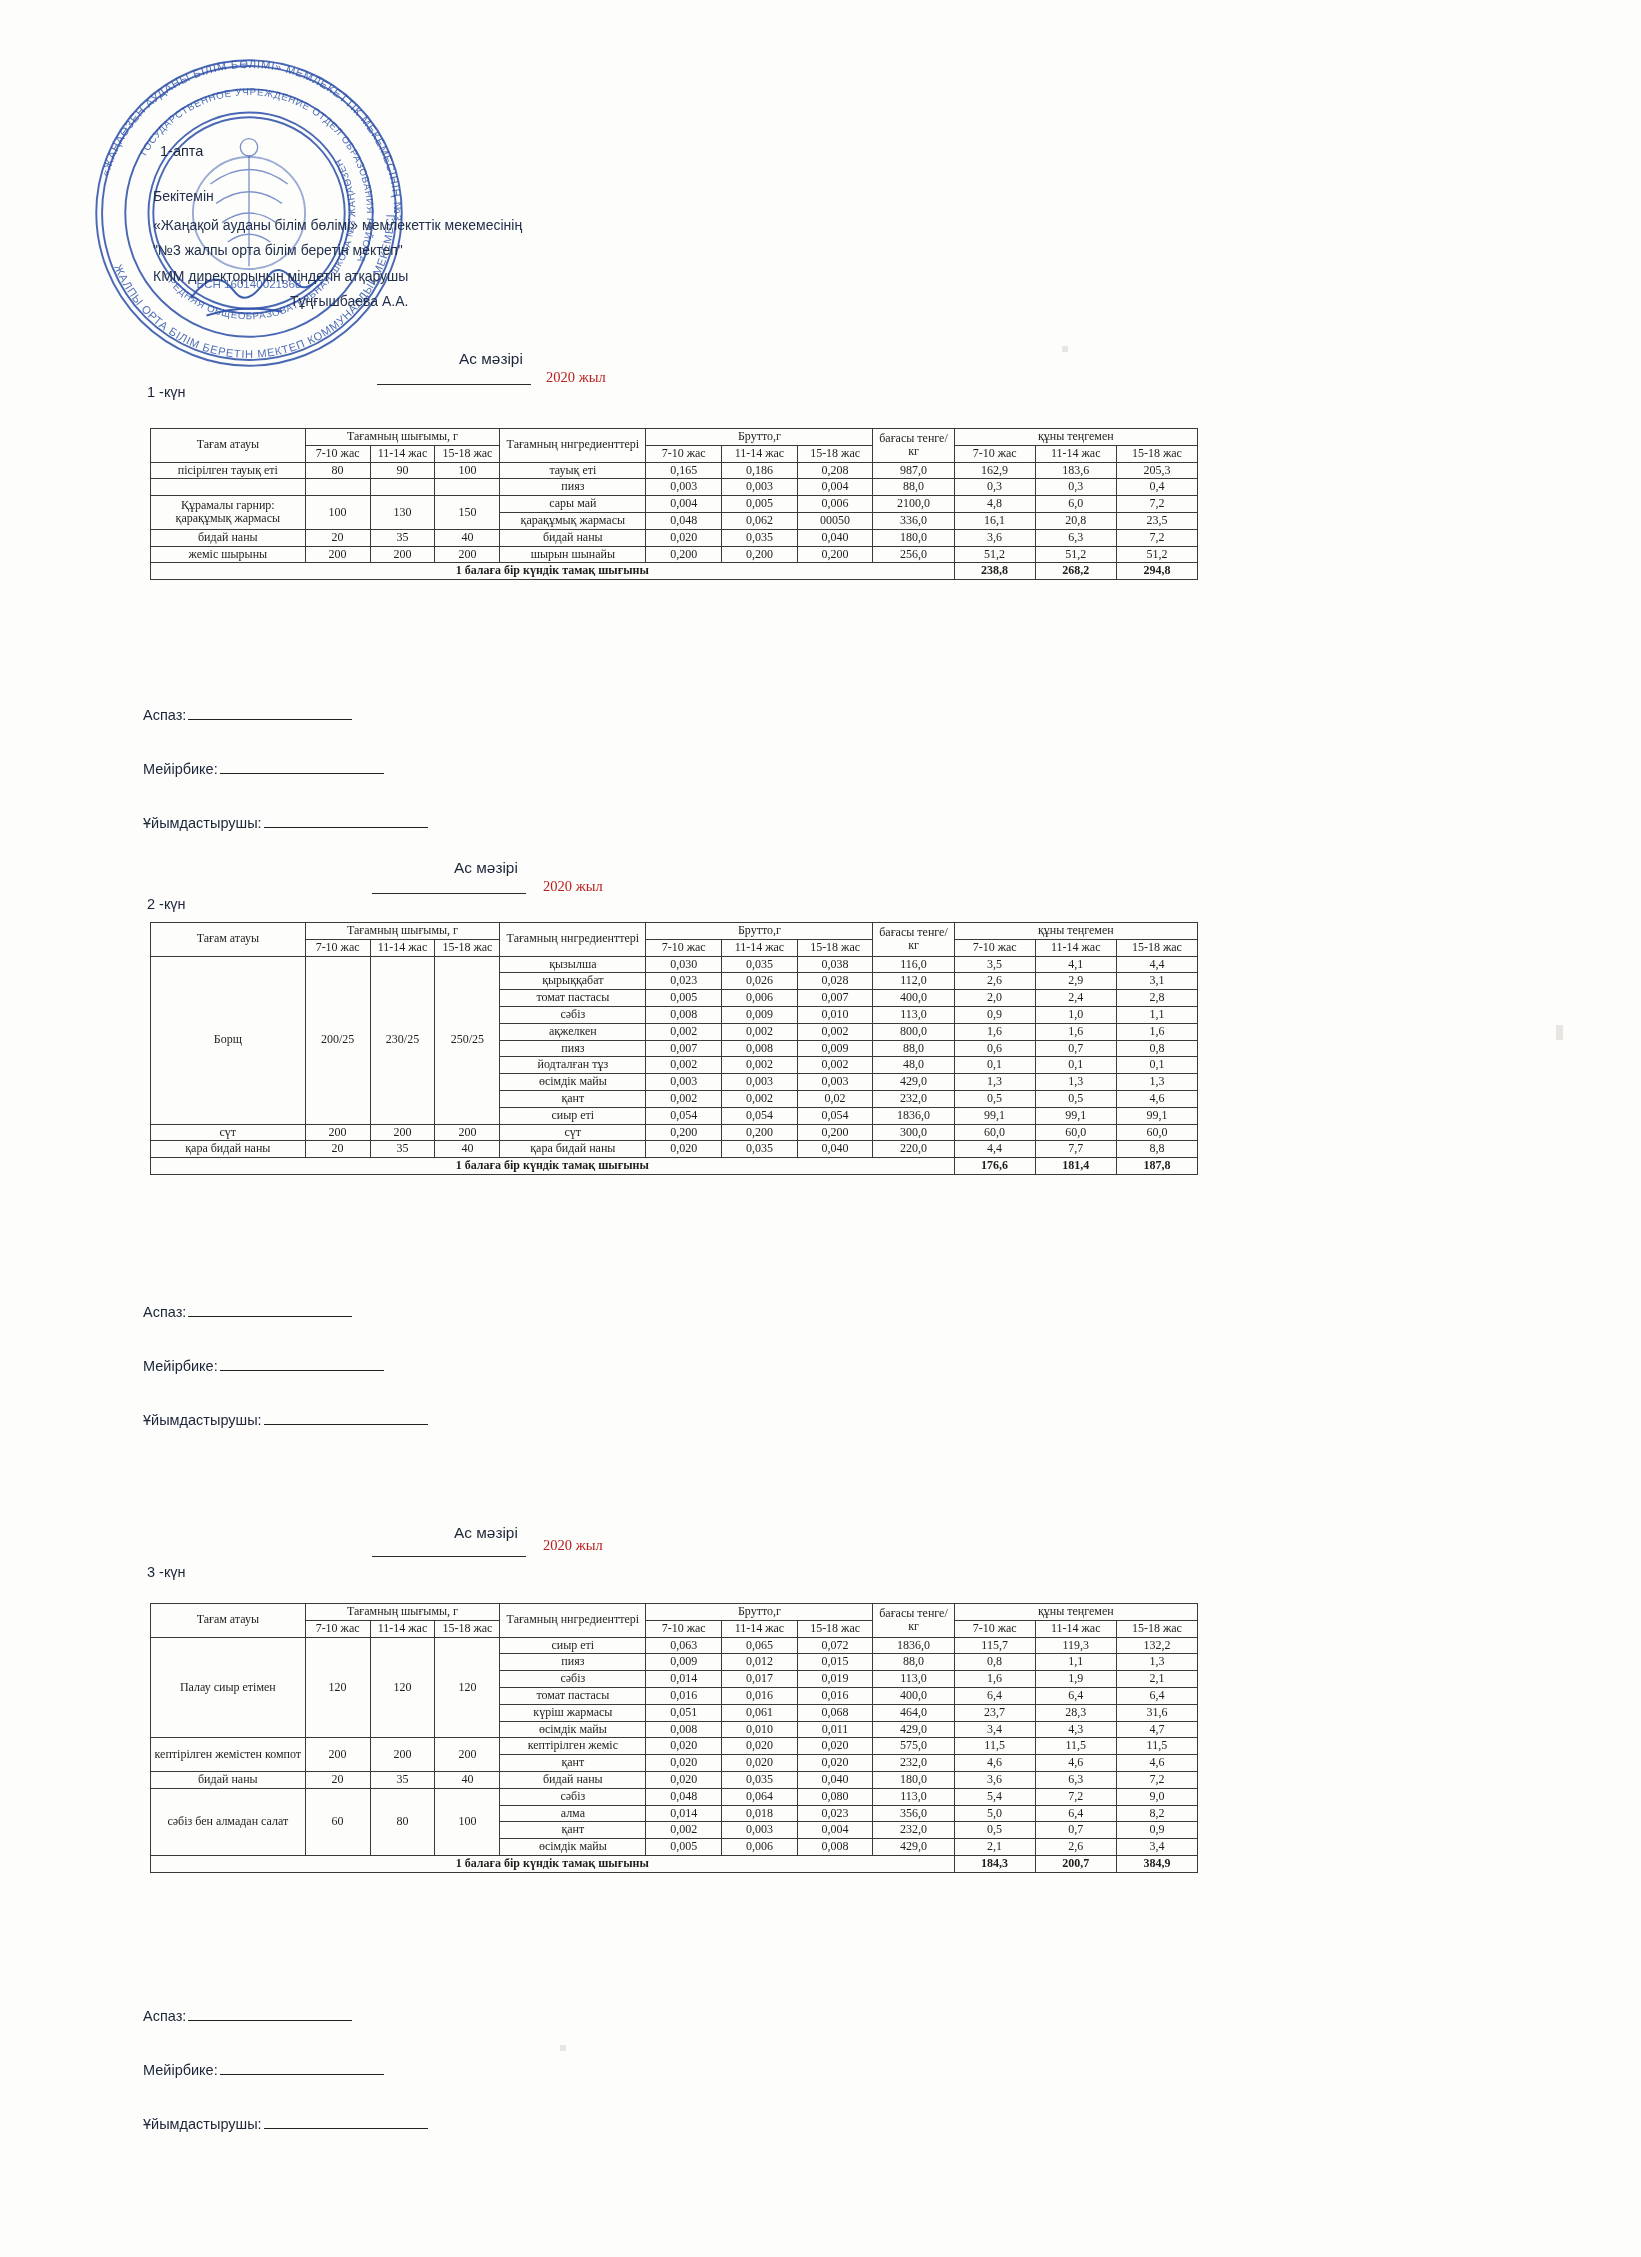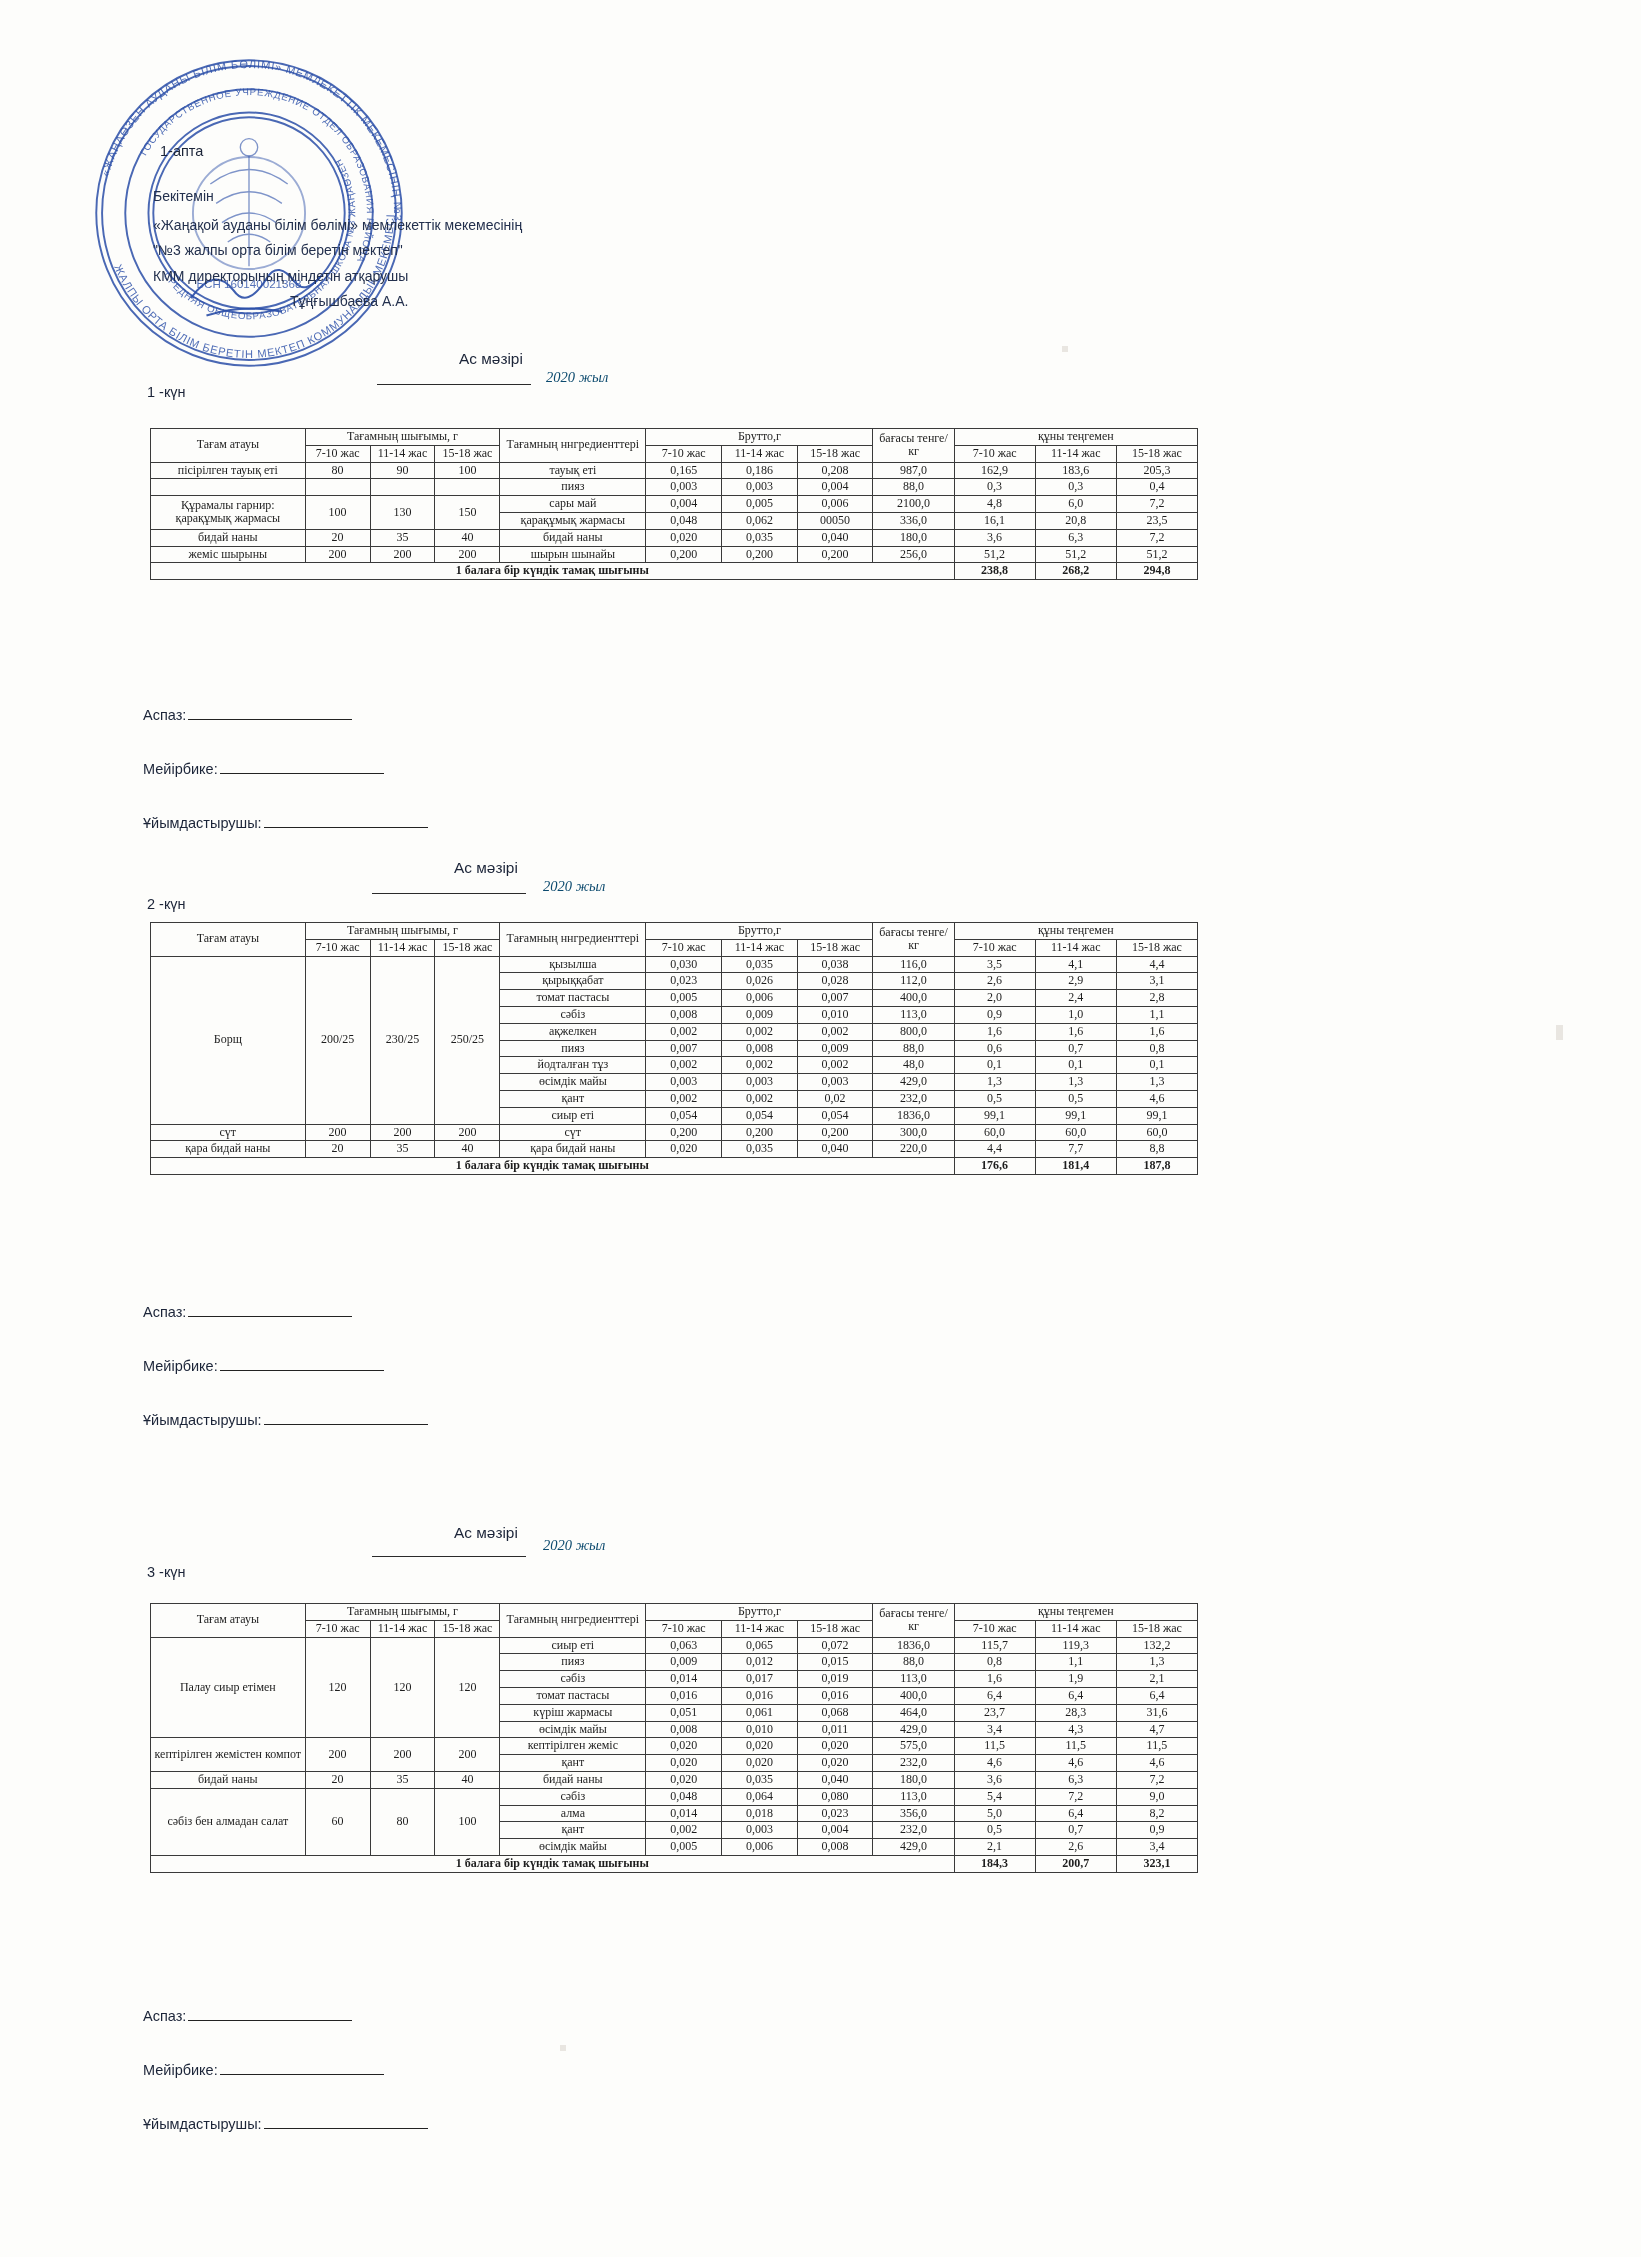--- a/index.html
+++ b/index.html
@@ -65,22 +65,21 @@
   .sec-title {
     position: absolute;
     font-family: "Liberation Sans", sans-serif;
     font-size: 15.4px;
     color: #1b2438;
   }
   .sec-year {
     position: absolute;
     font-family: "Liberation Serif", serif;
     font-size: 14.5px;
-    font-style: italic;
-    color: #0c4a6e;
+    color: #b91c1c;
   }
   .sec-rule {
     position: absolute;
     border-bottom: 1px solid #2a2a2a;
     height: 0;
   }
   .day-label {
     position: absolute;
     font-family: "Liberation Sans", sans-serif;
     font-size: 14.5px;
@@ -709,21 +708,21 @@
           <td>0,008</td>
           <td>429,0</td>
           <td>2,1</td>
           <td>2,6</td>
           <td>3,4</td>
         </tr>
         <tr class="total">
     <td colspan="9">1 балаға  бір күндік тамақ шығыны</td>
     <td>184,3</td>
     <td>200,7</td>
-    <td>323,1</td>
+    <td>384,9</td>
   </tr>
       </tbody>
     </table>
 
   <div class="sig" style="left:143px; top:2006px;"><span>Аспаз:</span><span class="line"></span></div>
   <div class="sig" style="left:143px; top:2060px;"><span>Мейірбике:</span><span class="line"></span></div>
   <div class="sig" style="left:143px; top:2114px;"><span>Ұйымдастырушы:</span><span class="line"></span></div>
 
   <div class="speck" style="left:1556px; top:1025px; width:6.8px; height:15.4px;"></div>
   <div class="speck" style="left:1062px; top:346px; width:5.8px; height:5.8px;"></div>

